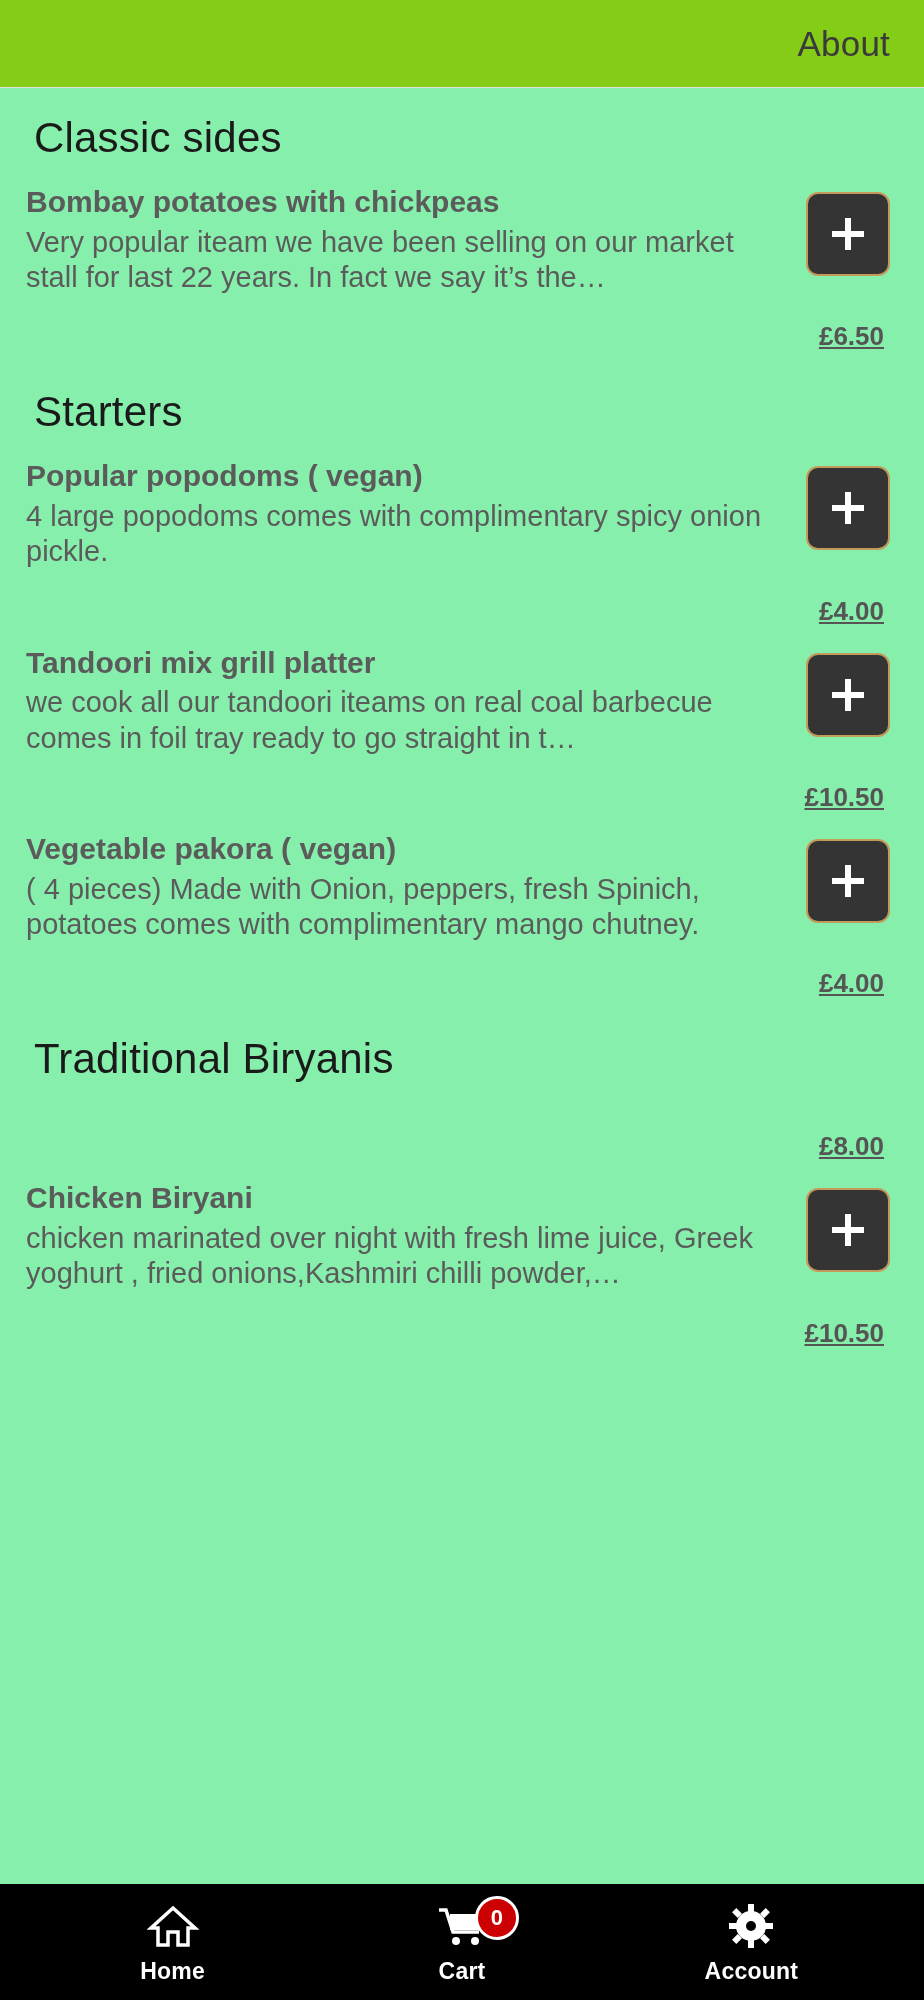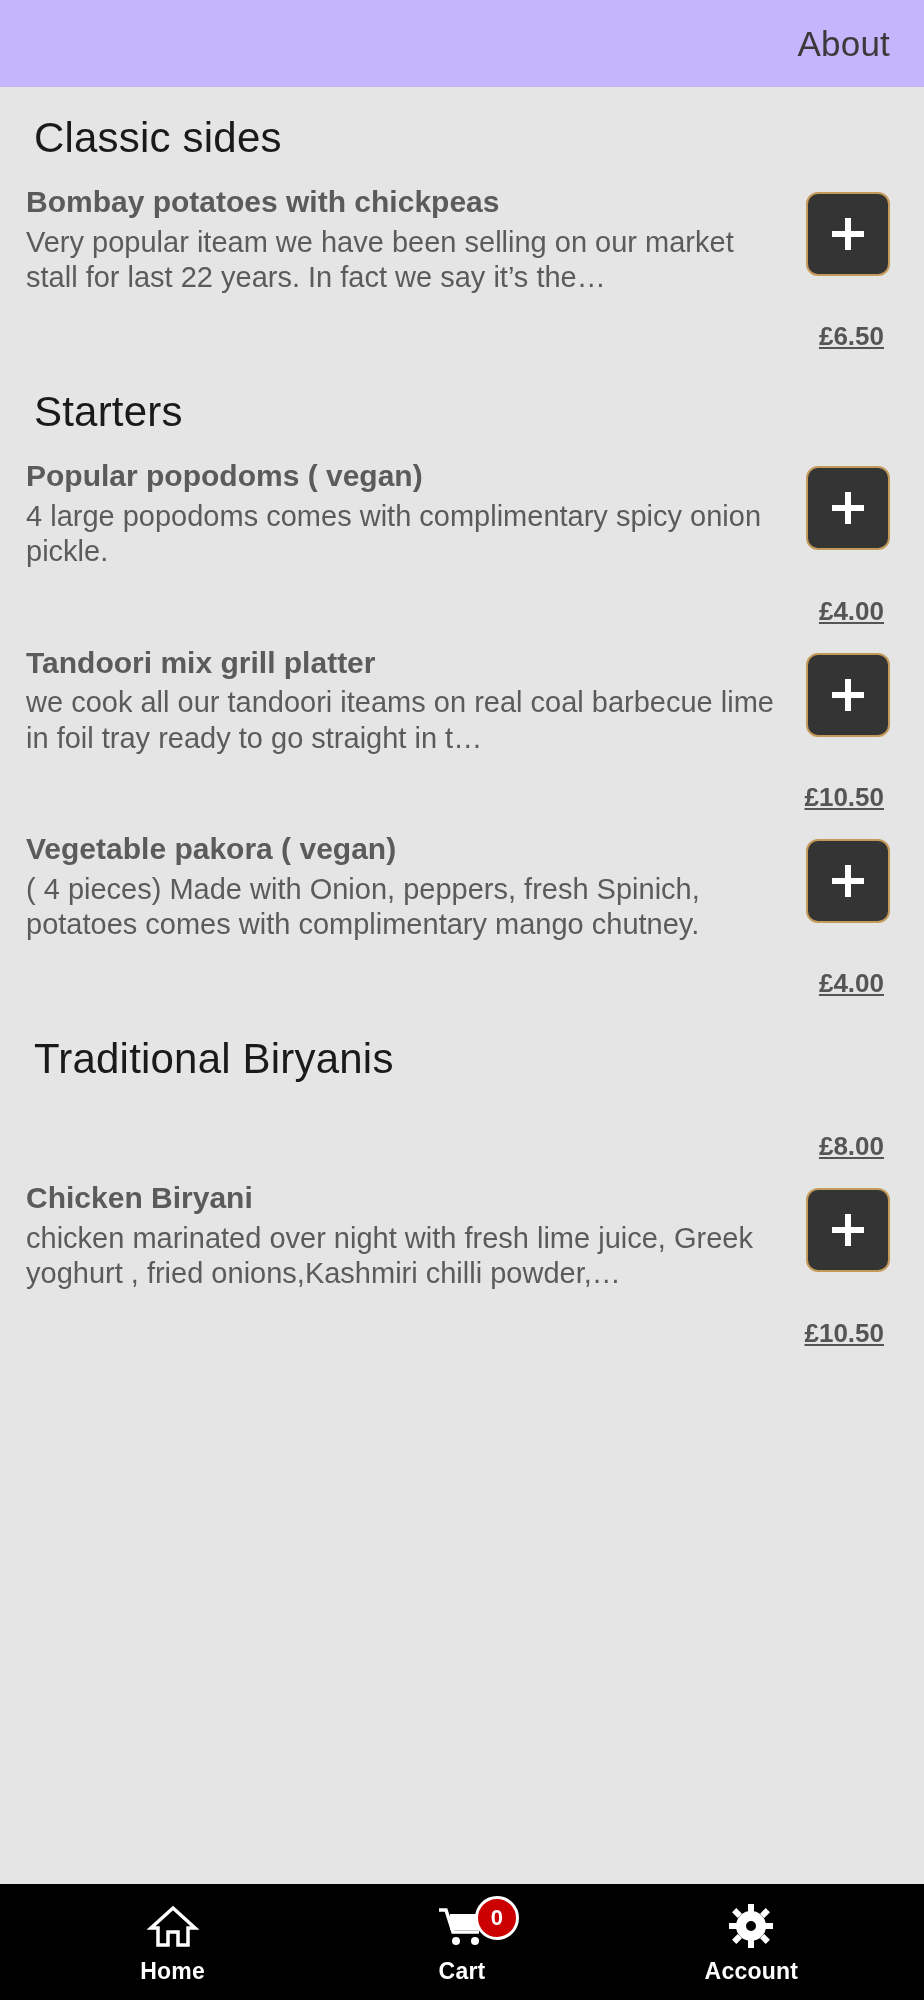--- a/index.html
+++ b/index.html
@@ -20,36 +20,36 @@
 
   
   .topbar {
     height: 88px;
     min-height: 88px;
     border-bottom: 1px solid #e3e3e3;
     display: flex;
     align-items: center;
     justify-content: flex-end;
     padding-right: 34px;
-    background: #c4b5fd;
+    background: #84cc16;
   }
   .topbar-link {
     font-size: 35px;
     color: #3a3a3a;
     font-weight: 400;
     letter-spacing: 0.2px;
     cursor: pointer;
   }
 
   
   .content {
     flex: 1;
     overflow: hidden;
     padding: 0;
-    background: #e5e5e5;
+    background: #86efac;
   }
 
   .section-title {
     font-size: 42px;
     color: #1a1a1a;
     font-weight: 400;
     padding: 26px 0 14px 34px;
     letter-spacing: 0.2px;
   }
 
@@ -200,21 +200,21 @@
             </span>
           </div>
         </div>
         <div class="price">£4.00</div>
       </div>
 
       <div class="item">
         <div class="item-row">
           <div class="item-text">
             <div class="item-name">Tandoori mix grill platter</div>
-            <div class="item-desc">we cook all our tandoori iteams on real coal barbecue lime in foil tray ready to go straight in t…</div>
+            <div class="item-desc">we cook all our tandoori iteams on real coal barbecue comes in foil tray ready to go straight in t…</div>
           </div>
           <div class="add-btn">
             <span>
               <svg width="44" height="44" viewBox="0 0 44 44">
                   <rect x="19" y="6" width="6" height="32" fill="#ffffff"></rect>
                   <rect x="6" y="19" width="32" height="6" fill="#ffffff"></rect>
                 </svg>
             </span>
           </div>
         </div>

